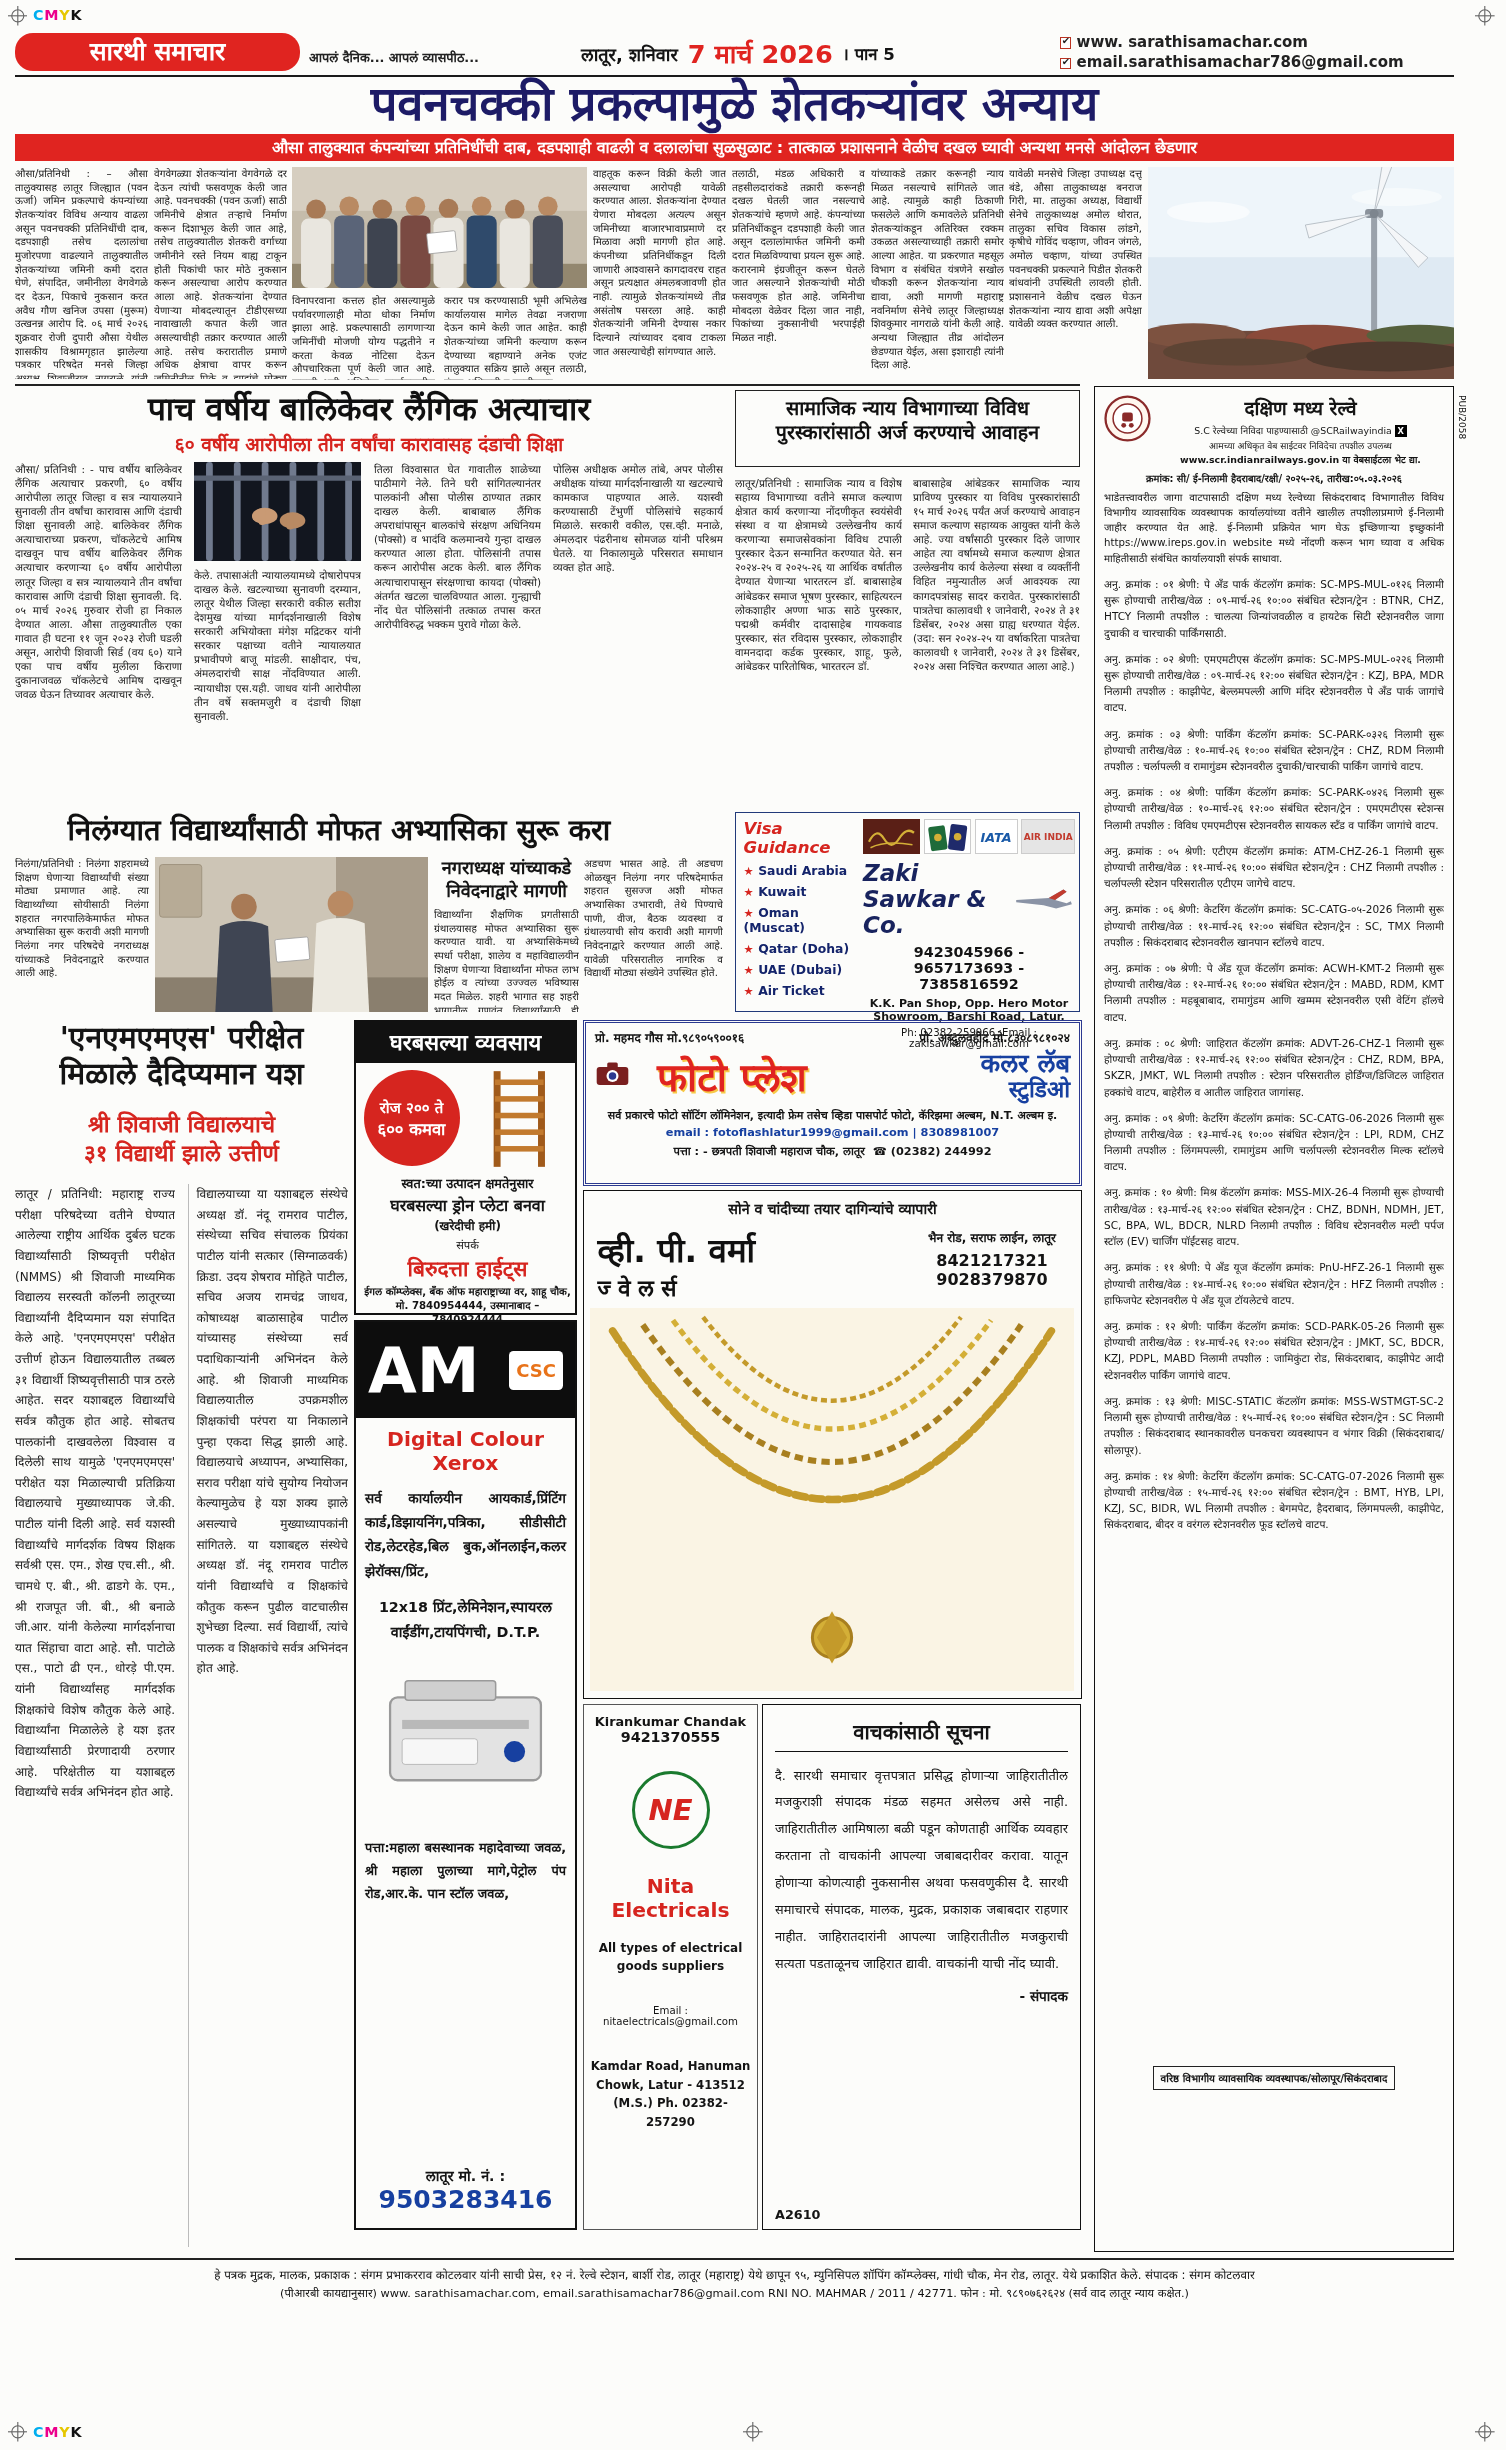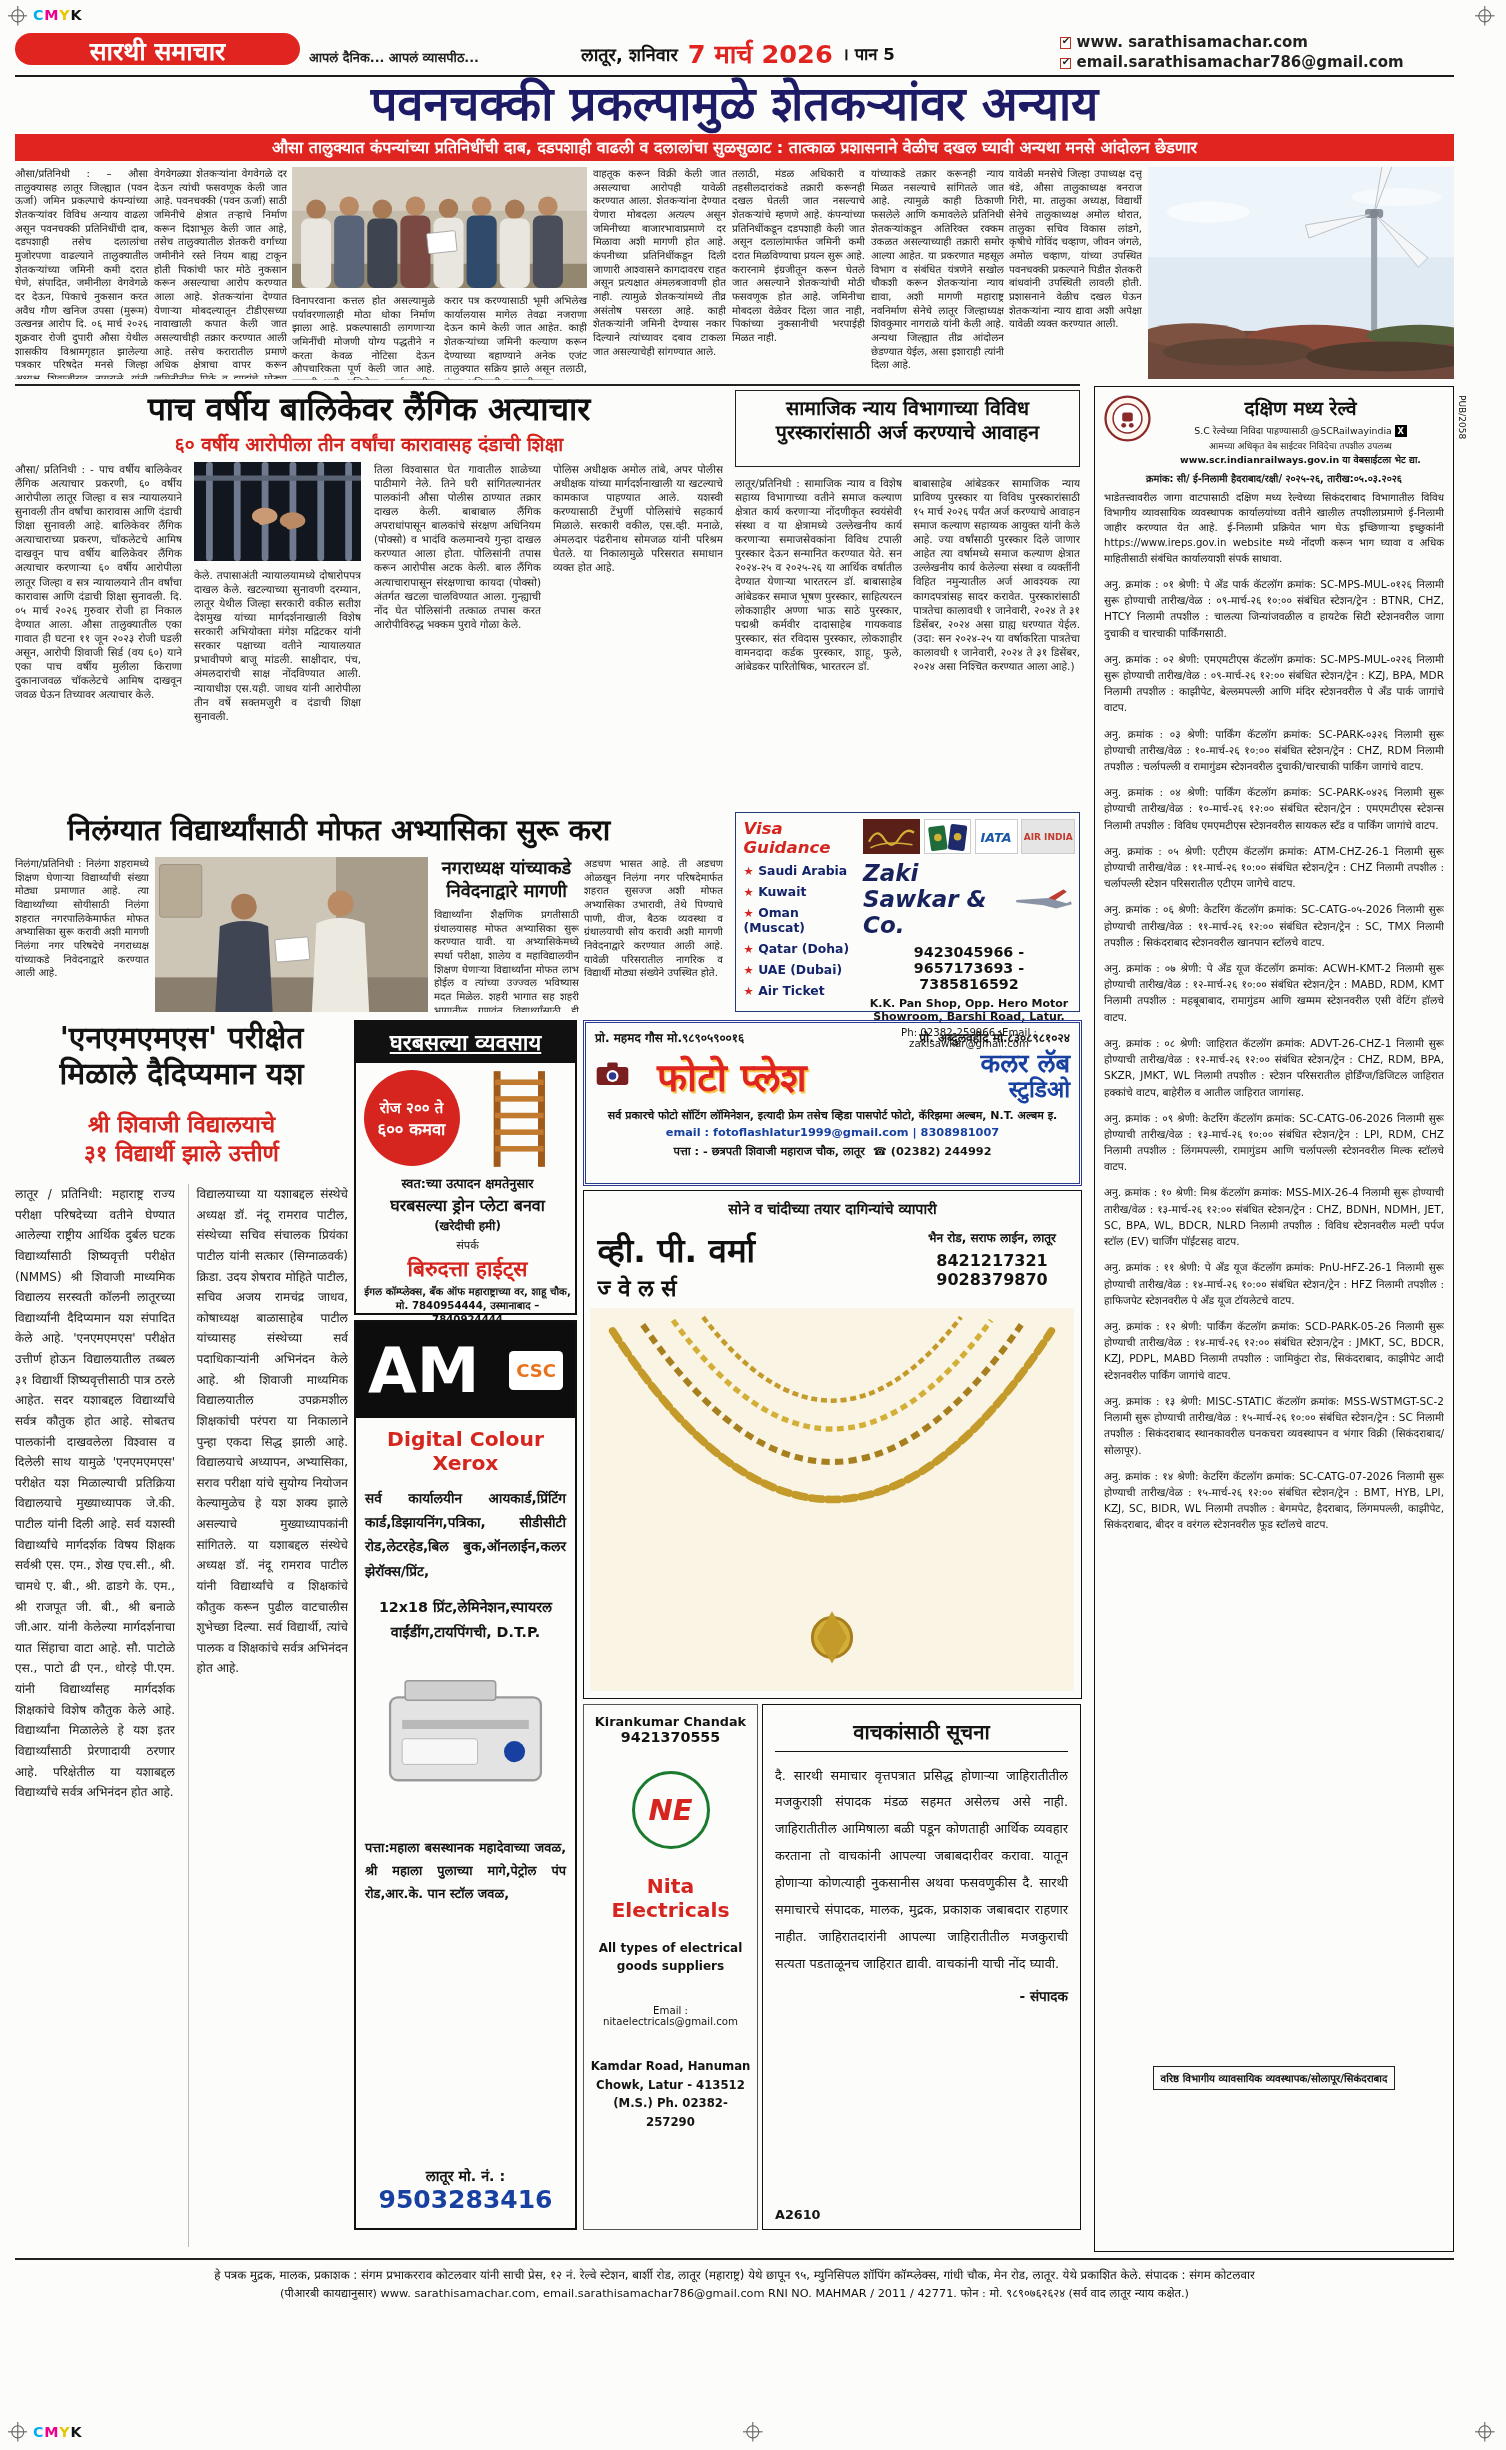--- a/index.html
+++ b/index.html
@@ -38,21 +38,21 @@
     <span class="c">C</span><span class="m">M</span><span class="y">Y</span><span class="k">K</span>
   </div>
   <div class="abs" style="left:1475px;top:6px;">
     <svg width="19.6" height="19.6" viewBox="0 0 26 26">
         <circle cx="13" cy="13" r="8" fill="none" stroke="#666" stroke-width="1.5"></circle>
         <line x1="13" y1="0" x2="13" y2="26" stroke="#666" stroke-width="1.5"></line>
         <line x1="0" y1="13" x2="26" y2="13" stroke="#666" stroke-width="1.5"></line>
       </svg>
   </div>
 
-  <div class="abs" style="left:15px;top:33px;width:285px;height:32px;background:#e02420;border-radius:18px;color:#fff;font-size:25px;font-weight:bold;text-align:center;line-height:38px;">
+  <div class="abs" style="left:15px;top:33px;width:285px;height:38px;background:#e02420;border-radius:18px;color:#fff;font-size:25px;font-weight:bold;text-align:center;line-height:38px;">
     <span>सारथी समाचार</span>
   </div>
   <div class="abs" style="left:309px;top:48px;font-size:12.8px;font-weight:bold;color:#222;">आपलं दैनिक... आपलं व्यासपीठ...</div>
   <div class="abs ctr" style="left:497px;top:36px;width:482px;height:36px;">
     <span style="font-size:18px;font-weight:bold;vertical-align:middle;">लातूर, शनिवार</span>
     <span style="font-size:25.6px;font-weight:bold;color:#e02420;vertical-align:middle;margin:0 6px;">7 मार्च 2026</span>
     <span style="font-size:16.6px;font-weight:bold;vertical-align:middle;">। पान 5</span>
   </div>
   <div class="abs" style="left:1060px;top:33px;width:393px;">
     <div style="font-size:15px;font-weight:bold;color:#222;margin-bottom:2.3px;"><span class="chk"></span><span>www. sarathisamachar.com</span></div>
@@ -262,21 +262,21 @@
     <div style="font-size:30px;font-weight:800;line-height:1.2;">मिळाले दैदिप्यमान यश</div>
   </div>
   <div class="abs ctr" style="left:15px;top:1110px;width:333px;color:#d6251f;">
     <div style="font-size:22.6px;font-weight:bold;line-height:1.3;">श्री शिवाजी विद्यालयाचे</div>
     <div style="font-size:22.6px;font-weight:bold;line-height:1.3;">३१ विद्यार्थी झाले उत्तीर्ण</div>
   </div>
   <div class="abs colblock" style="left:15px;top:1184px;width:160px;height:1063px;font-size:12px;line-height:1.72;">लातूर / प्रतिनिधी: महाराष्ट्र राज्य परीक्षा परिषदेच्या वतीने घेण्यात आलेल्या राष्ट्रीय आर्थिक दुर्बल घटक विद्यार्थ्यांसाठी शिष्यवृत्ती परीक्षेत (NMMS) श्री शिवाजी माध्यमिक विद्यालय सरस्वती कॉलनी लातूरच्या विद्यार्थ्यांनी दैदिप्यमान यश संपादित केले आहे. 'एनएमएमएस' परीक्षेत उत्तीर्ण होऊन विद्यालयातील तब्बल ३१ विद्यार्थी शिष्यवृत्तीसाठी पात्र ठरले आहेत. सदर यशाबद्दल विद्यार्थ्यांचे सर्वत्र कौतुक होत आहे. सोबतच पालकांनी दाखवलेला विश्वास व दिलेली साथ यामुळे 'एनएमएमएस' परीक्षेत यश मिळाल्याची प्रतिक्रिया विद्यालयाचे मुख्याध्यापक जे.की. पाटील यांनी दिली आहे. सर्व यशस्वी विद्यार्थ्यांचे मार्गदर्शक विषय शिक्षक सर्वश्री एस. एम., शेख एच.सी., श्री. चामधे ए. बी., श्री. ढाडगे के. एम., श्री राजपूत जी. बी., श्री बनाळे जी.आर. यांनी केलेल्या मार्गदर्शनाचा यात सिंहाचा वाटा आहे. सौ. पाटोळे एस., पाटो ढी एन., धोरड़े पी.एम. यांनी विद्यार्थ्यांसह मार्गदर्शक शिक्षकांचे विशेष कौतुक केले आहे. विद्यार्थ्यांना मिळालेले हे यश इतर विद्यार्थ्यांसाठी प्रेरणादायी ठरणार आहे. परिक्षेतील या यशाबद्दल विद्यार्थ्यांचे सर्वत्र अभिनंदन होत आहे.</div>
   <div class="abs colblock" style="left:188px;top:1184px;width:160px;height:1063px;font-size:12px;line-height:1.72;border-left:0.8px solid #bbb;padding-left:7.5px;">विद्यालयाच्या या यशाबद्दल संस्थेचे अध्यक्ष डॉ. नंदू रामराव पाटील, संस्थेच्या सचिव संचालक प्रियंका पाटील यांनी सत्कार (सिग्नाळवर्क) क्रिडा. उदय शेषराव मोहिते पाटील, सचिव अजय रामचंद्र जाधव, कोषाध्यक्ष बाळासाहेब पाटील यांच्यासह संस्थेच्या सर्व पदाधिकाऱ्यांनी अभिनंदन केले आहे. श्री शिवाजी माध्यमिक विद्यालयातील उपक्रमशील शिक्षकांची परंपरा या निकालाने पुन्हा एकदा सिद्ध झाली आहे. विद्यालयाचे अध्यापन, अभ्यासिका, सराव परीक्षा यांचे सुयोग्य नियोजन केल्यामुळेच हे यश शक्य झाले असल्याचे मुख्याध्यापकांनी सांगितले. या यशाबद्दल संस्थेचे अध्यक्ष डॉ. नंदू रामराव पाटील यांनी विद्यार्थ्यांचे व शिक्षकांचे कौतुक करून पुढील वाटचालीस शुभेच्छा दिल्या. सर्व विद्यार्थी, त्यांचे पालक व शिक्षकांचे सर्वत्र अभिनंदन होत आहे.</div>
 
   <div class="abs" style="left:354px;top:1020px;width:223px;height:295px;border:2.3px solid #111;">
-    <div class="ctr" style="height:41px;background:#111;color:#fff;font-size:22px;font-weight:800;line-height:41px;text-decoration:underline;">घरबसल्या व्यवसाय</div>
+    <div class="ctr" style="height:41px;background:#111;color:#fff;font-size:22px;font-weight:800;line-height:41px;">घरबसल्या व्यवसाय</div>
     <div class="abs" style="left:7.5px;top:48px;width:96px;height:96px;background:#d6251f;border-radius:50%;color:#fff;display:flex;flex-direction:column;align-items:center;justify-content:center;">
       <div style="font-size:15px;font-weight:bold;">रोज २०० ते</div>
       <div style="font-size:16.6px;font-weight:800;">६०० कमवा</div>
     </div>
     <div class="abs" style="left:119px;top:45px;">
       <svg width="90" height="104" viewBox="0 0 120 150">
           <rect x="22" y="6" width="10" height="138" fill="#a05a1a"></rect>
           <rect x="86" y="6" width="10" height="138" fill="#a05a1a"></rect>
           <rect x="24" y="18" width="70" height="8" fill="#c27a2e"></rect>
           <rect x="24" y="42" width="70" height="8" fill="#c27a2e"></rect>

